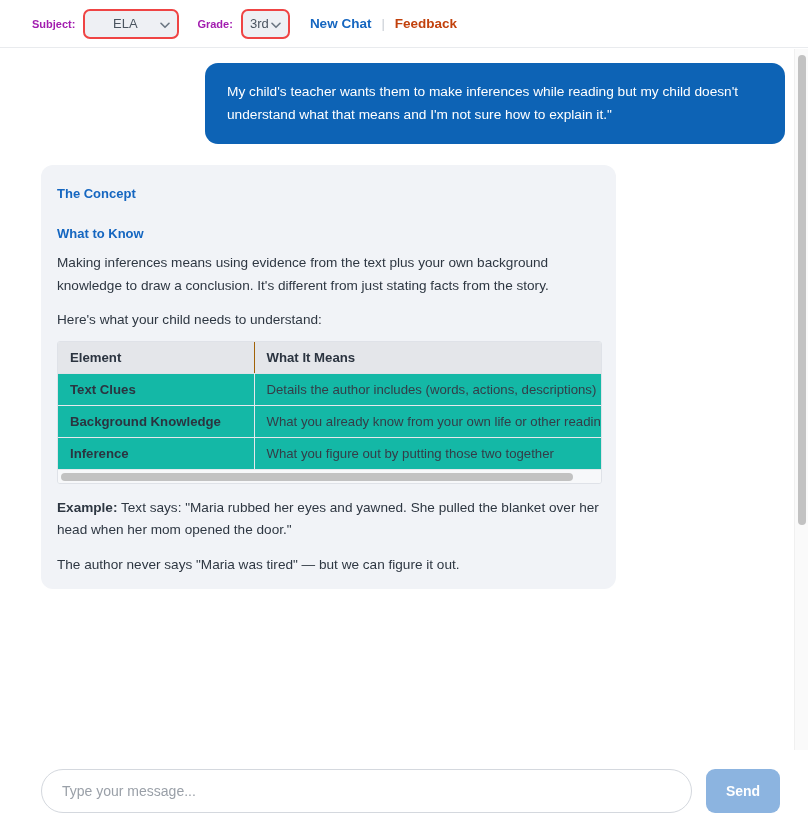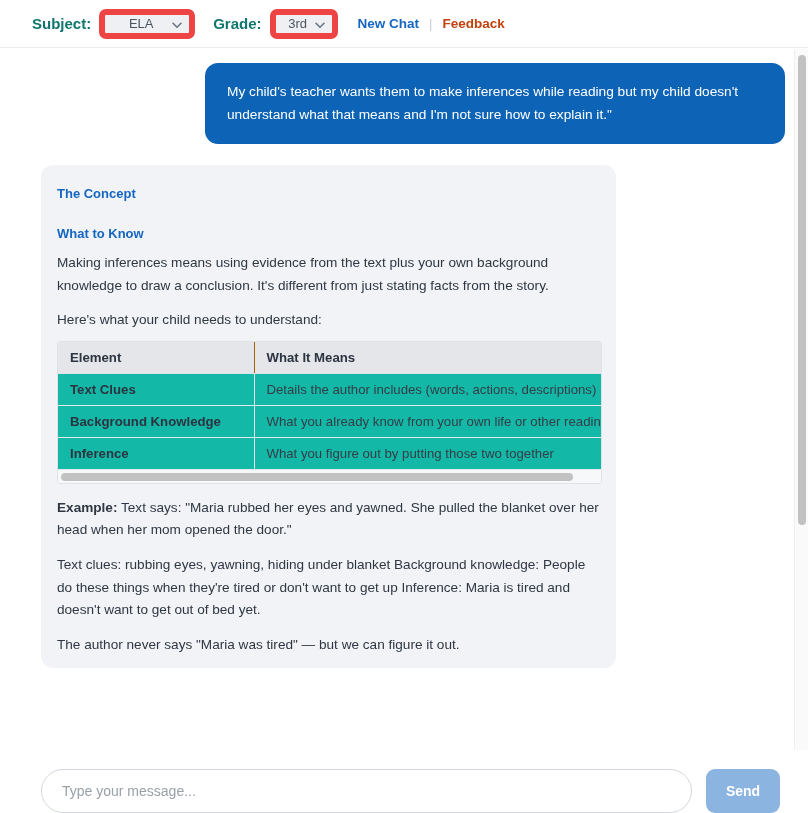--- a/index.html
+++ b/index.html
@@ -14,40 +14,40 @@
   
   .topbar {
     position: absolute; top: 0; left: 0;
     width: 808px; height: 48px;
     display: flex; align-items: center;
     padding-left: 32px;
     background: #ffffff;
     border-bottom: 1px solid #e9ebee;
   }
   .tb-label {
-    font-size: 15px;
-    color: #0f766e;
+    font-size: 11px;
+    color: #a21caf;
     font-weight: bold;
     margin-right: 8px;
   }
   .select-box {
     position: relative;
     background: #eef0f4;
-    border: 6px solid #ef4444;
+    border: 2px solid #ef4444;
     border-radius: 7px;
     height: 30px;
     display: flex; align-items: center;
     justify-content: center;
     padding: 0 26px 0 14px;
     font-size: 13px;
     color: #4a545f;
     cursor: pointer;
   }
   .select-ela { width: 96px; margin-right: 18px; }
-  .select-grade { width: 68px; margin-right: 20px; }
+  .select-grade { width: 49px; margin-right: 20px; }
   .chev {
     position: absolute; right: 9px; top: 50%;
     margin-top: -2px;
     width: 8px; height: 8px;
   }
   .chev svg { display: block; }
   .link-newchat {
     font-size: 13.5px; color: #1566c0;
     font-weight: bold; cursor: pointer;
     margin-right: 10px;
@@ -286,21 +286,20 @@
             </tr>
           </tbody>
         </table>
         <div class="hscroll-track">
           <div class="hscroll-thumb"></div>
         </div>
       </div>
 
       <div class="after-table">
         <p class="body-p"><b>Example:</b> <span>Text says: "Maria rubbed her eyes and yawned. She pulled the blanket over her head when her mom opened the door."</span></p>
-        <p class="body-p">Text clues: rubbing eyes, yawning, hiding under blanket Background knowledge: People do these things when they're tired or don't want to get up Inference: Maria is tired and doesn't want to get out of bed yet.</p>
         <p class="body-p">The author never says "Maria was tired" — but we can figure it out.</p>
 
       </div>
 
     </div>
 
   </div>
 
   <div class="vscroll-track">
     <div class="vscroll-thumb"></div>

